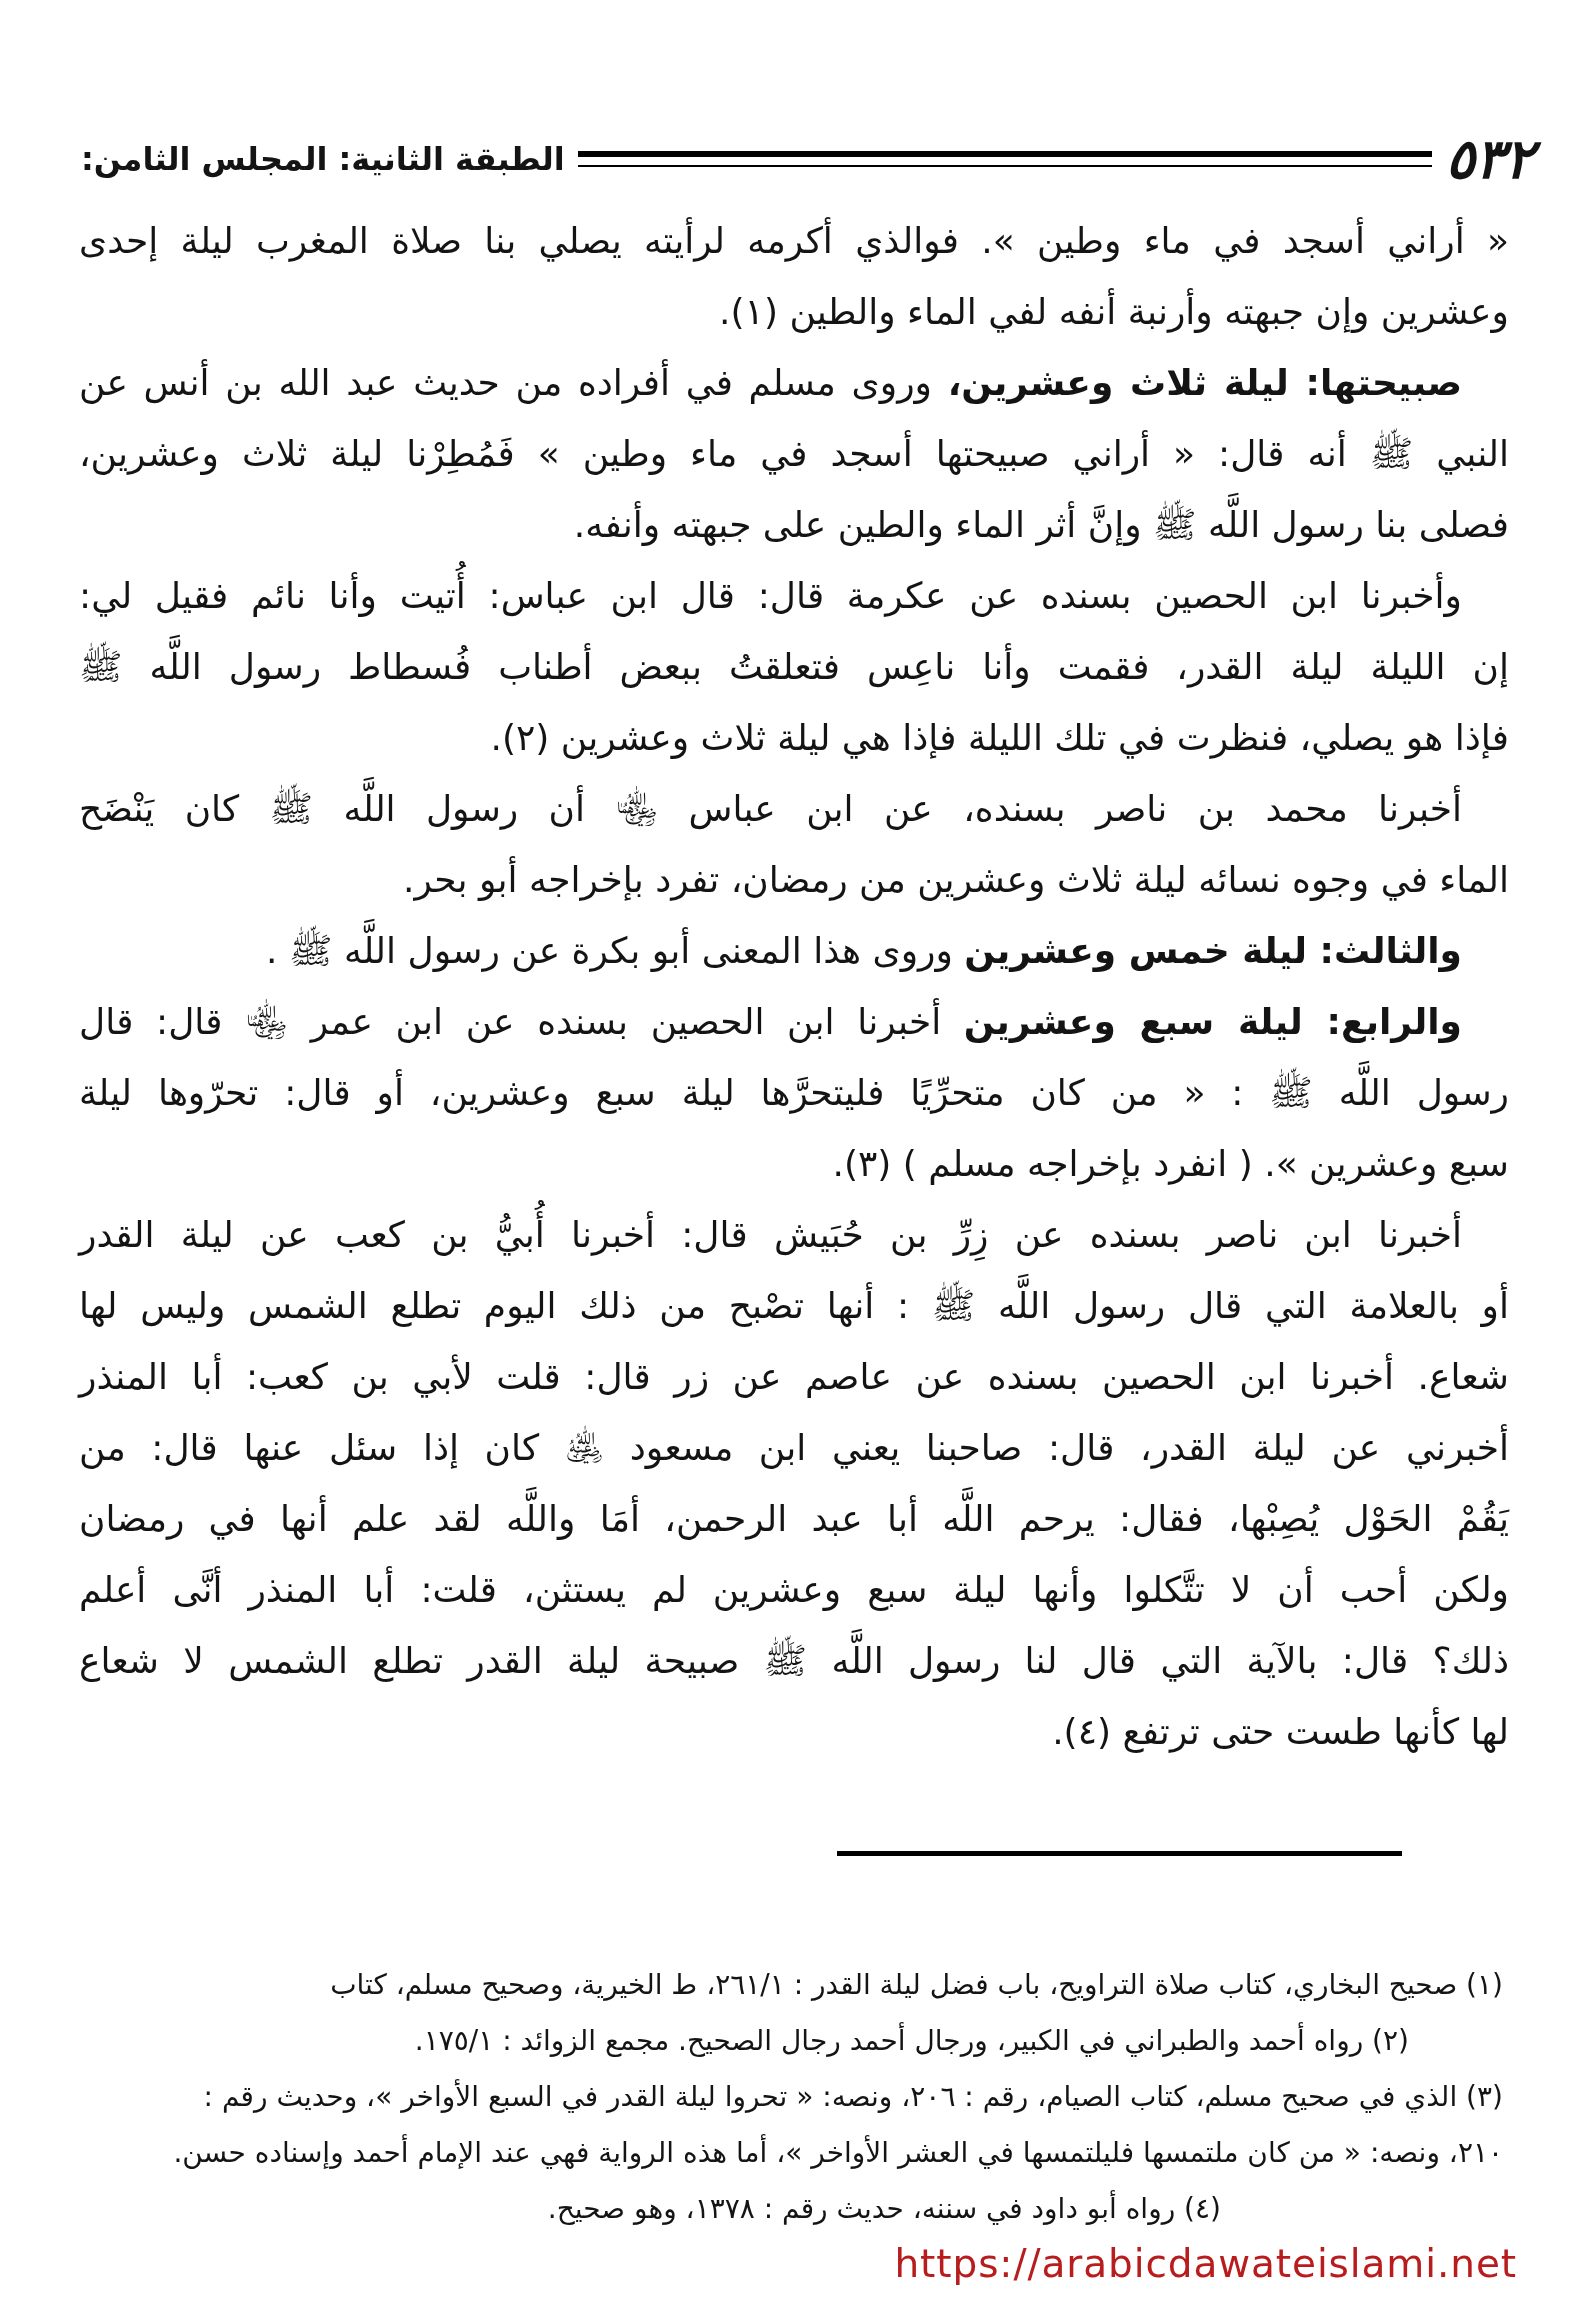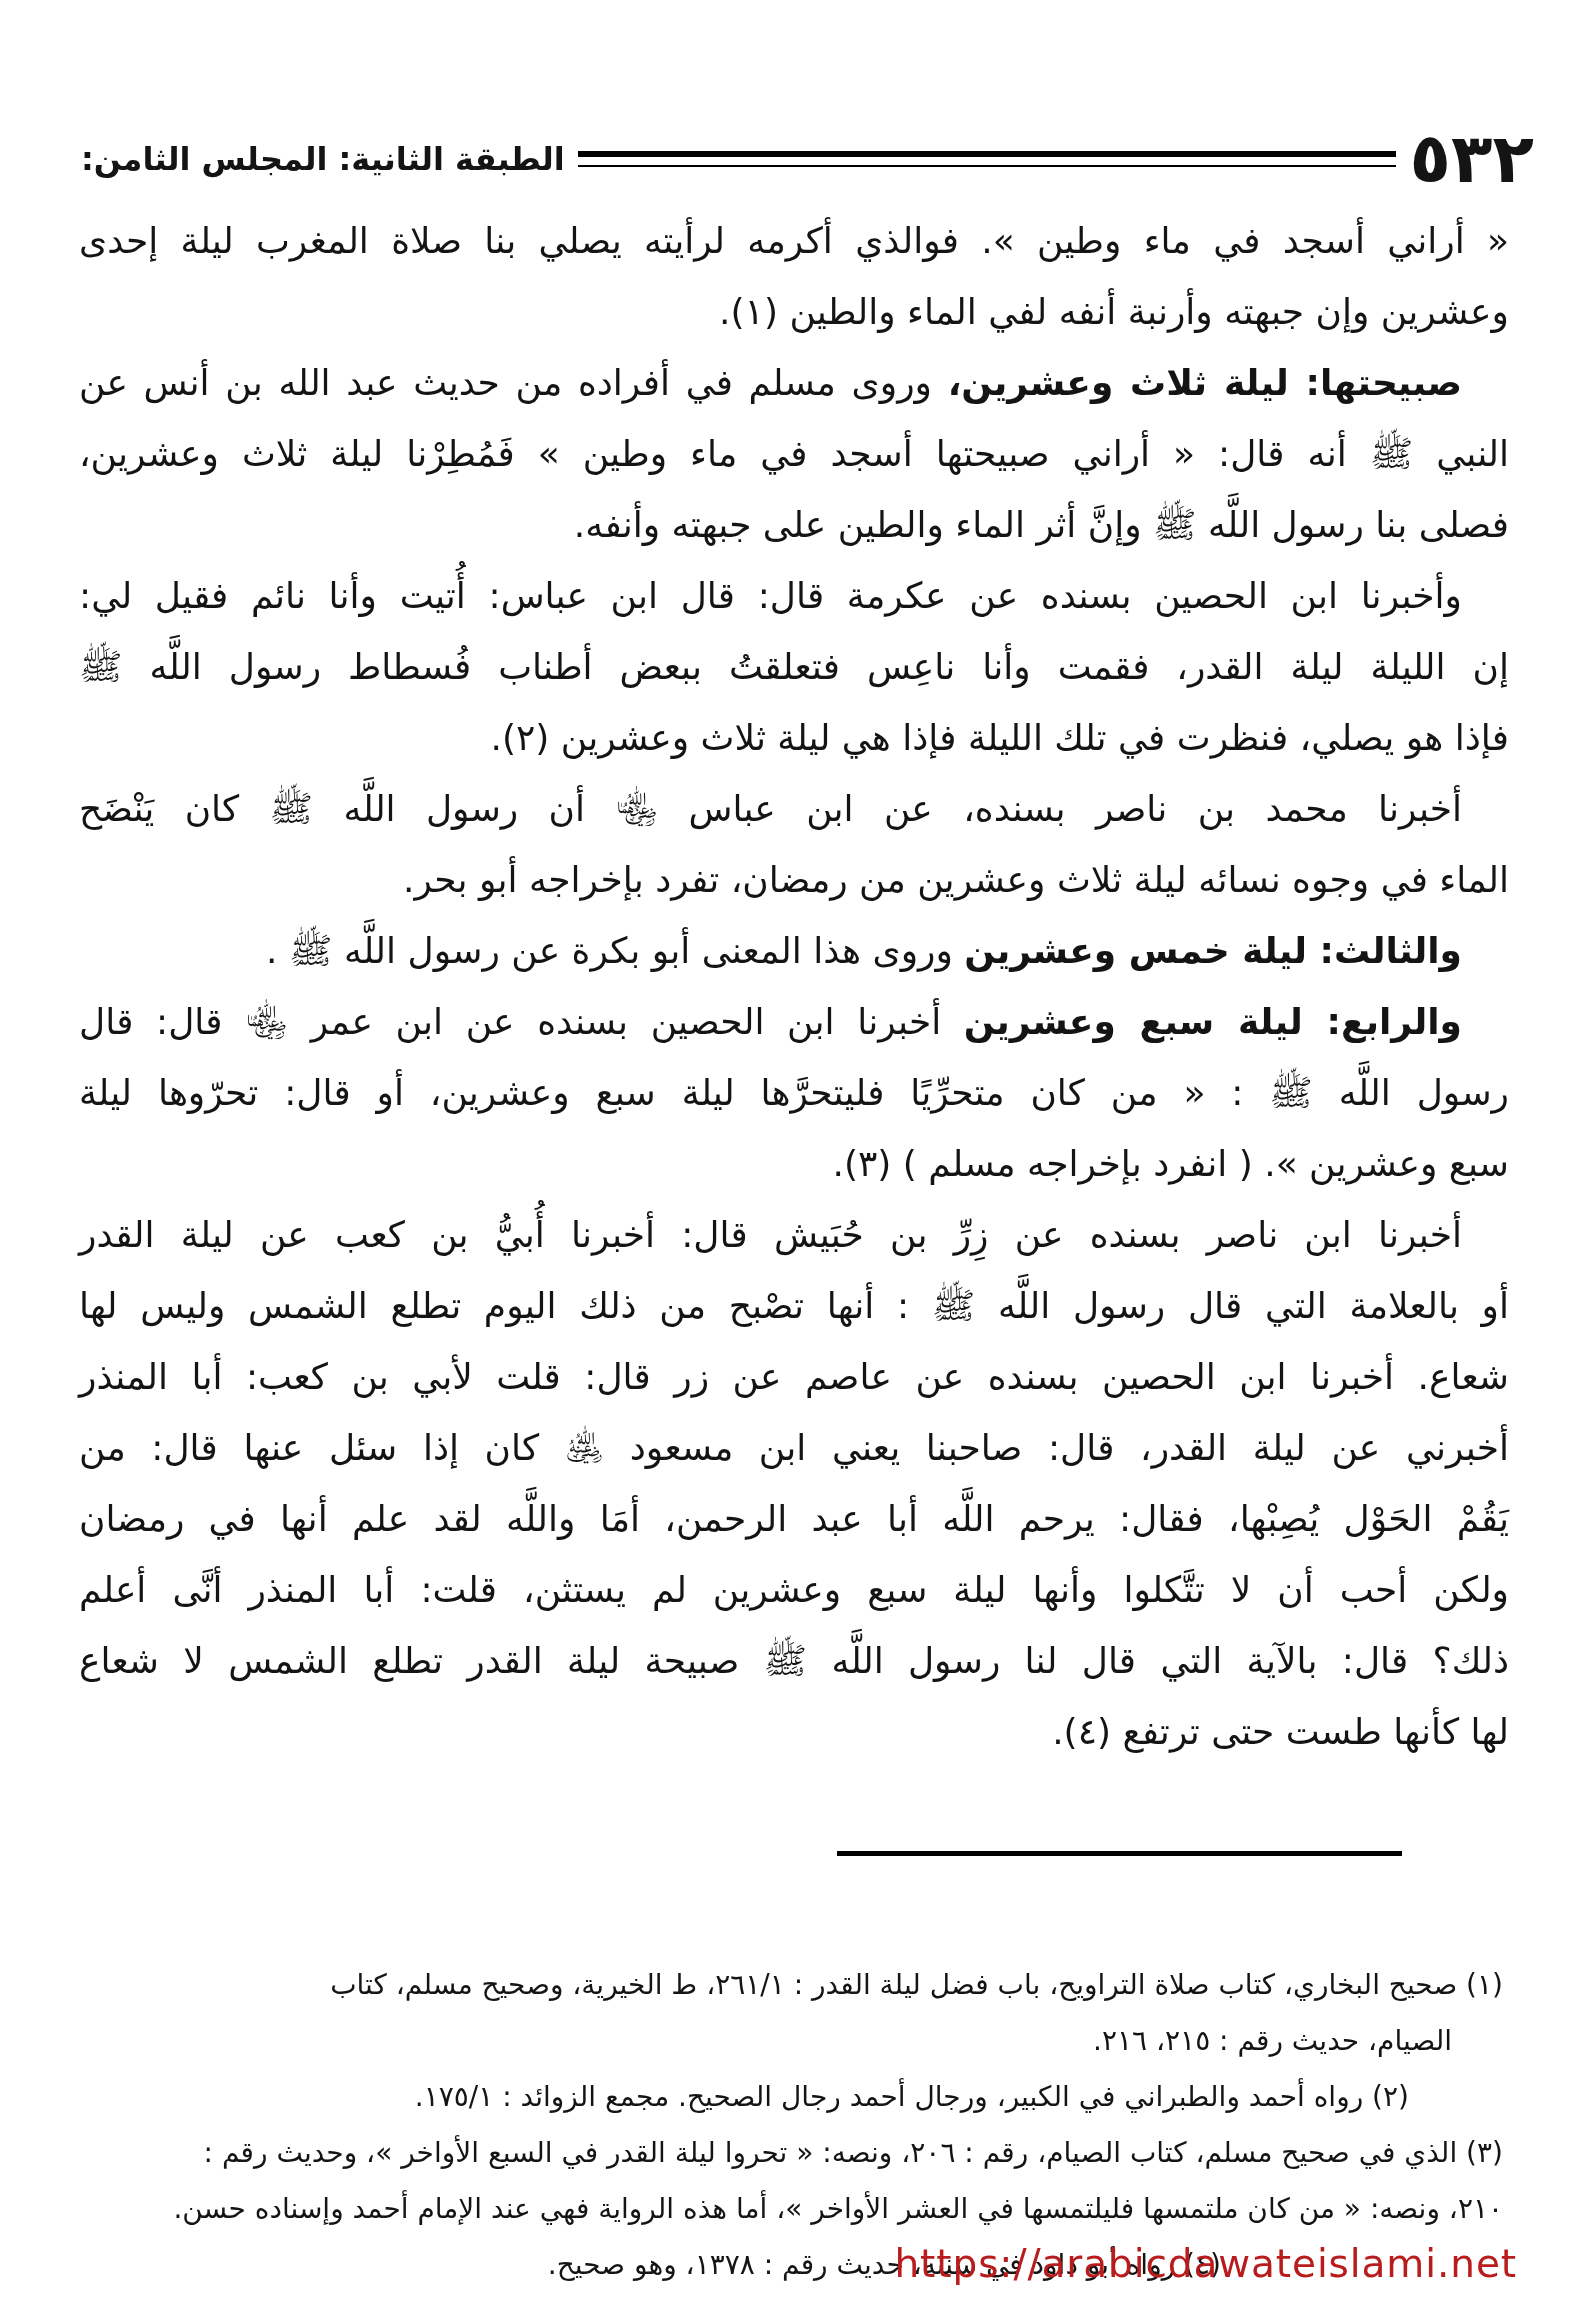--- a/index.html
+++ b/index.html
@@ -15,21 +15,21 @@
   .hdr{
     position:absolute;top:125px;left:81px;right:50px;height:68px;
     display:flex;align-items:center;direction:ltr;
   }
   .hdr-title{
     font-size:32px;font-weight:bold;direction:rtl;white-space:nowrap;
   }
   .hdr-rule{flex:1;margin:0 13.7px;}
   .hdr-rule .ra{height:6px;background:#000;}
   .hdr-rule .rb{height:1.7px;background:#000;margin-top:7.7px;}
-  .hdr-num{font-size:68px;font-weight:bold;line-height:1;white-space:nowrap;}
+  .hdr-num{font-size:55px;font-weight:bold;line-height:1;white-space:nowrap;font-style:italic;}
   
   .body-text{
     position:absolute;top:205px;right:75px;left:79px;
     direction:rtl;font-size:36px;
   }
   .bl{
     height:71px;line-height:71px;
     text-align:justify;text-align-last:justify;
     white-space:nowrap;overflow:visible;
   }
@@ -88,21 +88,20 @@
       <div class="bl"><span>يَقُمْ الحَوْل يُصِبْها، فقال: يرحم اللَّه أبا عبد الرحمن، أمَا واللَّه لقد علم أنها في رمضان</span></div>
       <div class="bl"><span>ولكن أحب أن لا تتَّكلوا وأنها ليلة سبع وعشرين لم يستثن، قلت: أبا المنذر أنَّى أعلم</span></div>
       <div class="bl"><span>ذلك؟ قال: بالآية التي قال لنا رسول اللَّه ﷺ صبيحة ليلة القدر تطلع الشمس لا شعاع</span></div>
       <div class="bl last"><span>لها كأنها طست حتى ترتفع (٤).</span></div>
     </div>
 
   <div class="fn-sep"></div>
 
   <div class="footnotes">
       <div class="fl" style="padding-right: 0px;">(١) صحيح البخاري، كتاب صلاة التراويح، باب فضل ليلة القدر : ٢٦١/١، ط الخيرية، وصحيح مسلم، كتاب</div>
-      <div class="fl" style="padding-right: 51px;">الصيام، حديث رقم : ٢١٥، ٢١٦.</div>
       <div class="fl" style="padding-right: 94px;">(٢) رواه أحمد والطبراني في الكبير، ورجال أحمد رجال الصحيح. مجمع الزوائد : ١٧٥/١.</div>
       <div class="fl" style="padding-right: 0px;">(٣) الذي في صحيح مسلم، كتاب الصيام، رقم : ٢٠٦، ونصه: « تحروا ليلة القدر في السبع الأواخر »، وحديث رقم :</div>
       <div class="fl" style="padding-right: 0px;">٢١٠، ونصه: « من كان ملتمسها فليلتمسها في العشر الأواخر »، أما هذه الرواية فهي عند الإمام أحمد وإسناده حسن.</div>
       <div class="fl" style="padding-right: 282px;">(٤) رواه أبو داود في سننه، حديث رقم : ١٣٧٨، وهو صحيح.</div>
     </div>
 
   <div class="wm" style="color: #b91c1c;">https://arabicdawateislami.net</div>
 
 </div>
 

